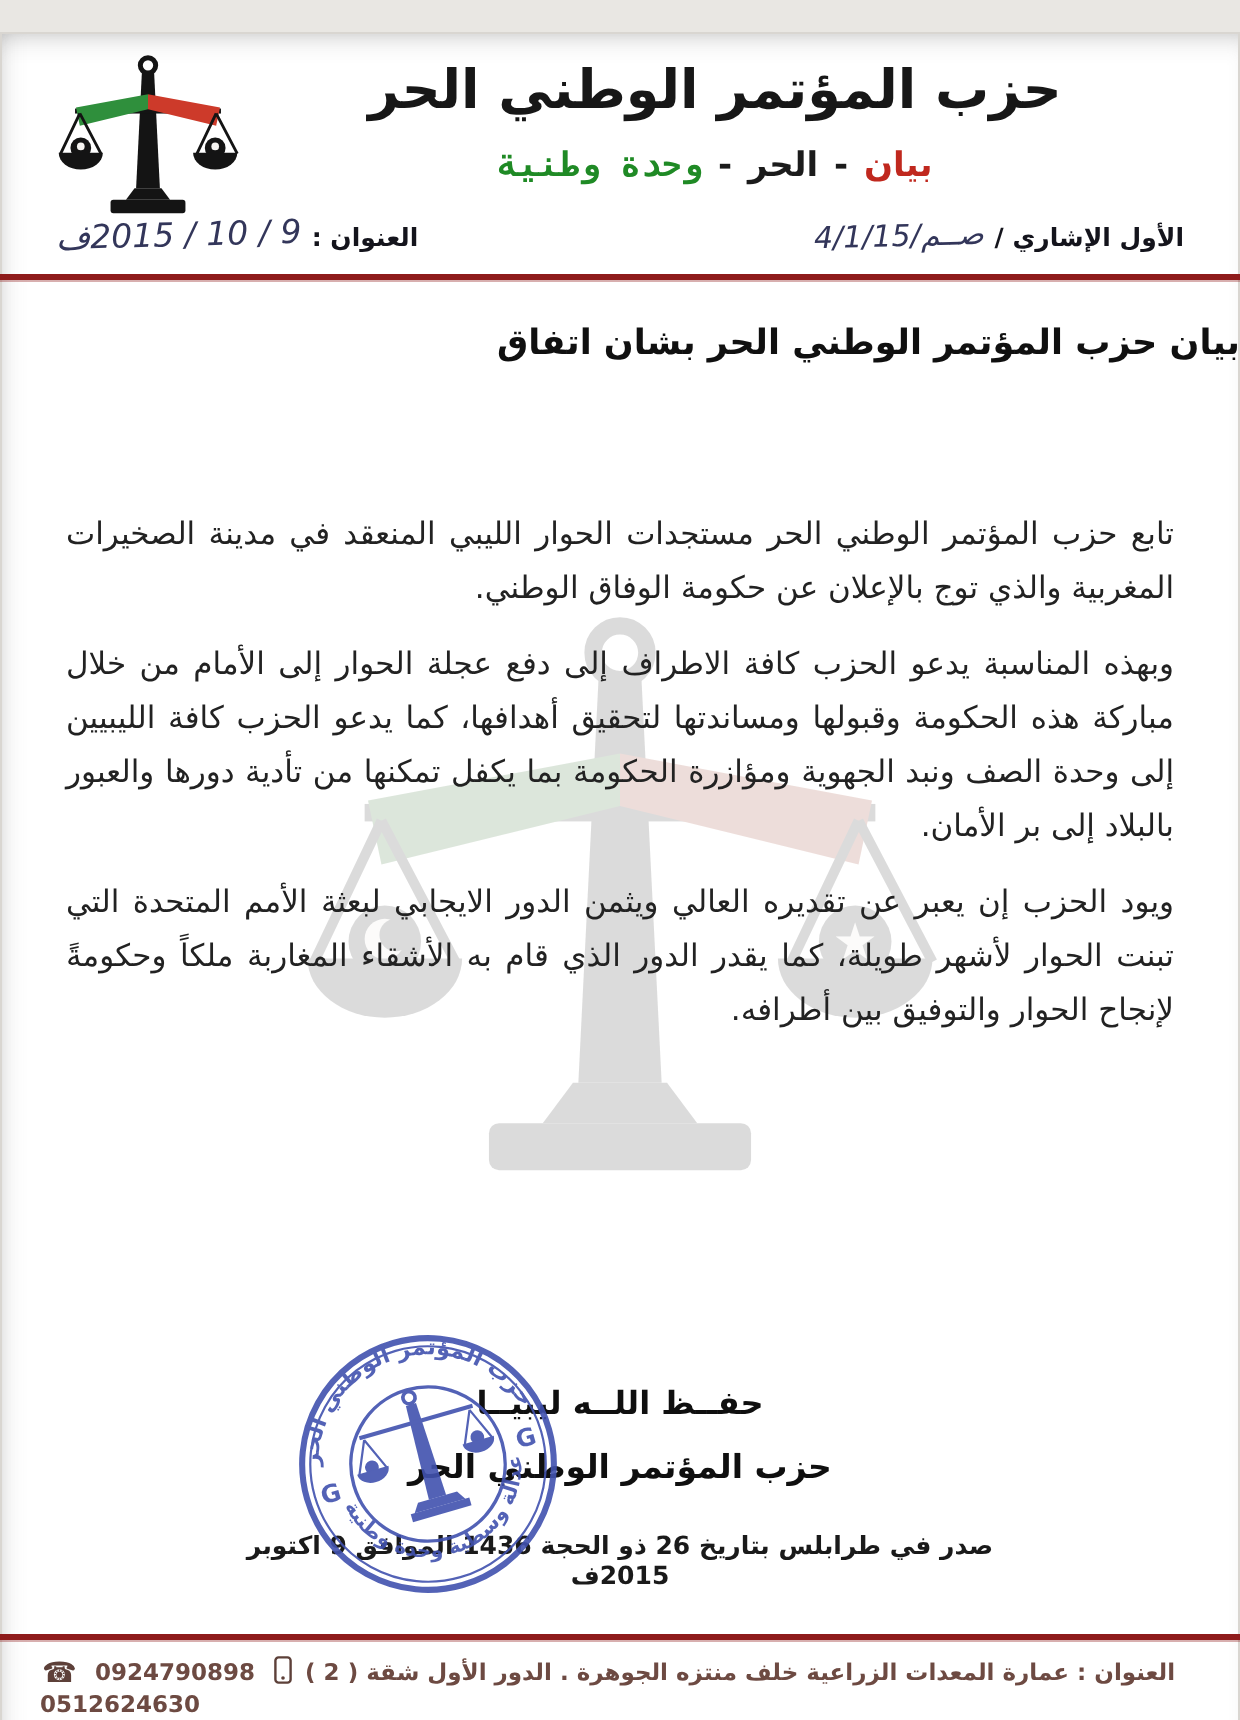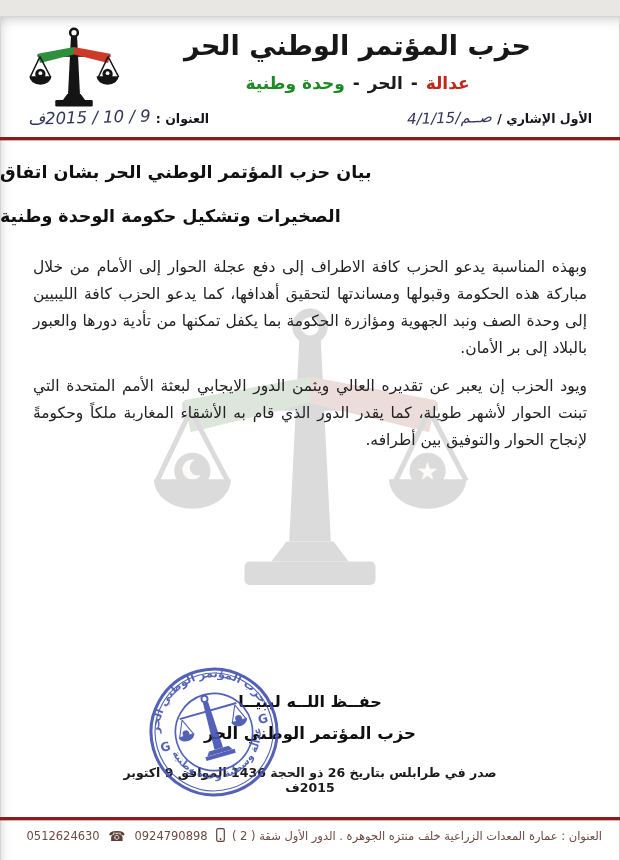--- a/index.html
+++ b/index.html
@@ -9,49 +9,49 @@
     background:#ffffff;overflow:hidden;color:#262626;
     box-shadow:inset 0 0 0 1px #d9d6d1, inset 0 10px 14px -10px rgba(90,90,90,.45),
                inset 10px 0 12px -10px rgba(120,120,120,.35);
   }
   
   .logo{position:absolute;left:26px;top:10px;width:96px;height:94px;}
   .header-text{position:absolute;left:150px;right:55px;top:14px;text-align:center;direction:rtl;}
   .party-name{font-size:27px;font-weight:bold;color:#171717;letter-spacing:0;}
   .slogan{margin-top:12px;font-size:17px;font-weight:bold;color:#1b1b1b;}
   .slogan .red{color:#c0281e;}
-  .slogan .green{color:#1f8a25;}
+  .slogan .green{color:#1f8a25;font-family:Liberation Mono, monospace;}
   .slogan .dash{color:#1b1b1b;padding:0 2px;}
   .meta-row{position:absolute;top:92px;left:28px;right:28px;direction:rtl;
     display:flex;justify-content:space-between;align-items:baseline;}
   .meta-label{font-size:12.5px;font-weight:bold;color:#14141c;}
   .hand{font-style:italic;color:#33365a;font-size:16.5px;transform:rotate(-1.5deg);display:inline-block;}
   .ref .hand{font-size:15px;}
   .rule{position:absolute;left:0;right:0;height:3px;background:#8e1b1b;box-shadow:0 1px 0 rgba(142,27,27,.35);}
   .rule-top{top:121px;}
   .rule-bottom{top:801px;}
   
-  .doc-title{position:absolute;top:146px;left:0;right:0;text-align:left;direction:rtl;color:#101010;}
+  .doc-title{position:absolute;top:146px;left:0;right:0;text-align:right;direction:rtl;color:#101010;}
   .doc-title .t1,.doc-title .t2{font-size:17.5px;font-weight:bold;}
   .doc-title .t2{margin-top:24px;}
   .body-text{position:absolute;top:238px;left:33px;right:33px;direction:rtl;z-index:1;
     text-align:justify;text-align-last:right;font-size:15.5px;line-height:27px;color:#222;}
   .body-text p{margin:0 0 11px 0;}
   
   .watermark{position:absolute;top:290px;left:142px;width:336px;opacity:.30;z-index:0;pointer-events:none;}
   
   .closing{position:absolute;top:676px;left:105px;right:105px;text-align:center;direction:rtl;z-index:1;color:#0f0f0f;}
   .blessing{font-size:16px;font-weight:bold;}
   .party-signature{margin-top:13px;font-size:16.5px;font-weight:bold;}
   .issued{margin-top:22px;font-size:12.5px;font-weight:bold;color:#1a1a1a;}
   .stamp{position:absolute;left:146px;top:648px;width:136px;height:136px;z-index:2;
     transform:rotate(-16deg);opacity:.9;pointer-events:none;}
   
-  .footer{position:absolute;top:812px;left:18px;right:18px;direction:rtl;text-align:right;
-    font-size:11.5px;font-weight:normal;color:#6d4a42;}
+  .footer{position:absolute;top:812px;left:18px;right:18px;direction:rtl;text-align:left;
+    font-size:11.5px;font-weight:bold;color:#6d4a42;}
   .footer .num{direction:ltr;unicode-bidi:isolate;padding:0 2px;}
   .footer .icon{display:inline-block;vertical-align:-2px;margin:0 3px;}
   .footer .tel-glyph{font-size:14px;vertical-align:-1px;margin:0 3px;color:#5d4039;}
 </style>
 </head>
 <body>
 
 <div class="page">
 
   <div class="logo">
@@ -70,21 +70,21 @@
       <path d="M85.5,31 L75.5,52 M85.5,31 L96.5,52" stroke="#141414" stroke-width="1.5" fill="none"></path>
       <circle cx="85" cy="49" r="5.4" fill="#141414"></circle>
       <circle cx="85" cy="48.2" r="2" fill="#f6f4f1"></circle>
       <path d="M73.5,51.5 A11.5,8.8 0 0 0 96.5,51.5 Z" fill="#141414"></path>
     </svg>
   </div>
 
   <div class="header-text">
     <div class="party-name">حزب المؤتمر الوطني الحر</div>
     <div class="slogan">
-      <span class="red">عدالة</span>
+      <span class="red">بيان</span>
       <span class="dash">-</span>
       <span>الحر</span>
       <span class="dash">-</span>
       <span class="green">وحدة وطنية</span>
     </div>
   </div>
 
   <div class="meta-row">
     <div class="ref">
       <span class="meta-label">الأول الإشاري /</span>
@@ -93,21 +93,20 @@
     <div class="date">
       <span class="meta-label">العنوان :</span>
       <span class="hand">9 / 10 / 2015ف</span>
     </div>
   </div>
 
   <div class="rule rule-top"></div>
 
   <div class="doc-title">
     <div class="t1">بيان حزب المؤتمر الوطني الحر بشان اتفاق</div>
-    <div class="t2">الصخيرات وتشكيل حكومة الوحدة وطنية</div>
   </div>
 
   <div class="watermark">
     <svg width="336" height="323" viewBox="0 0 100 96" xmlns="http://www.w3.org/2000/svg">
       <circle cx="50" cy="6" r="4" fill="none" stroke="#8b8b8b" stroke-width="2.6"></circle>
       <polygon points="46.8,10 53.2,10 56.2,70 43.8,70" fill="#8b8b8b"></polygon>
       <polygon points="43,70 57,70 61.5,76 38.5,76" fill="#8b8b8b"></polygon>
       <rect x="30.5" y="76" width="39" height="7" rx="1.5" fill="#8b8b8b"></rect>
       <rect x="12" y="28.5" width="76" height="2.6" fill="#8b8b8b"></rect>
       <polygon points="50,21 12.5,28 14.5,37.5 50,28.8" fill="#8fae8c"></polygon>
@@ -118,20 +117,21 @@
       <circle cx="16.6" cy="48" r="2.4" fill="#8b8b8b"></circle>
       <path d="M3.5,51.5 A11.5,8.8 0 0 0 26.5,51.5 Z" fill="#8b8b8b"></path>
       <path d="M85.5,31 L75.5,52 M85.5,31 L96.5,52" stroke="#8b8b8b" stroke-width="1.5" fill="none"></path>
       <circle cx="85" cy="49" r="5.4" fill="#8b8b8b"></circle>
       <text x="85" y="51.6" font-size="7.5" text-anchor="middle" fill="#f6f4f1">★</text>
       <path d="M73.5,51.5 A11.5,8.8 0 0 0 96.5,51.5 Z" fill="#8b8b8b"></path>
     </svg>
   </div>
 
   <div class="body-text">
+    <p>تابع حزب المؤتمر الوطني الحر مستجدات الحوار الليبي المنعقد في مدينة الصخيرات المغربية والذي توج بالإعلان عن حكومة الوفاق الوطني.</p>
     <p>وبهذه المناسبة يدعو الحزب كافة الاطراف إلى دفع عجلة الحوار إلى الأمام من خلال مباركة هذه الحكومة وقبولها ومساندتها لتحقيق أهدافها، كما يدعو الحزب كافة الليبيين إلى وحدة الصف ونبد الجهوية ومؤازرة الحكومة بما يكفل تمكنها من تأدية دورها والعبور بالبلاد إلى بر الأمان.</p>
     <p>ويود الحزب إن يعبر عن تقديره العالي ويثمن الدور الايجابي لبعثة الأمم المتحدة التي تبنت الحوار لأشهر طويلة، كما يقدر الدور الذي قام به الأشقاء المغاربة ملكاً وحكومةً لإنجاح الحوار والتوفيق بين أطرافه.</p>
   </div>
 
   <div class="closing">
     <div class="blessing">حفــظ اللــه ليبيــا</div>
     <div class="party-signature">حزب المؤتمر الوطني الحر</div>
     <div class="issued">صدر في طرابلس بتاريخ 26 ذو الحجة 1436 الموافق 9 اكتوبر 2015ف</div>
   </div>
 

